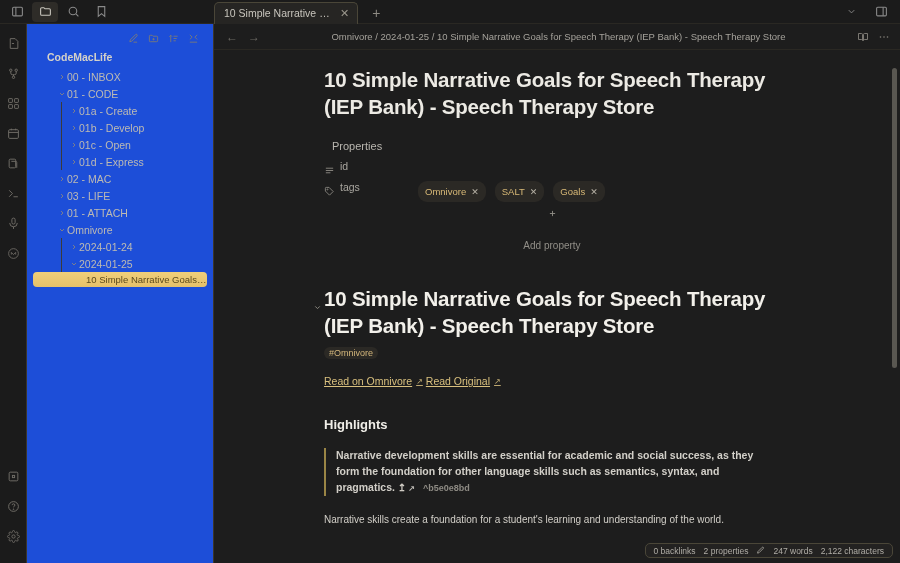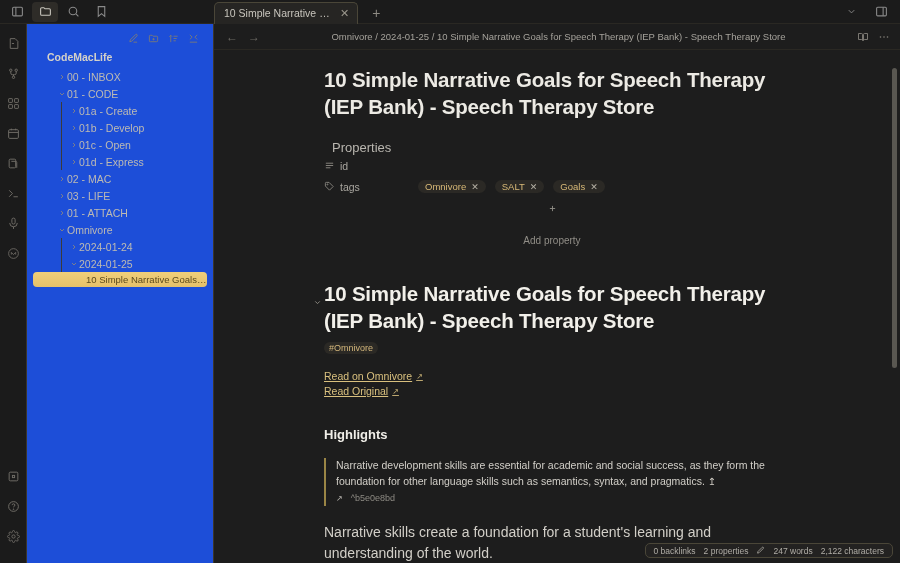--- a/index.html
+++ b/index.html
@@ -108,49 +108,50 @@
   .breadcrumb { flex: 1; text-align: center; font-size: 9.5px; color: #a5a29b; white-space: nowrap; overflow: hidden; text-overflow: ellipsis; padding: 0 14px; }
   .vh-right { display: flex; gap: 9px; color: #84817a; align-items: center; }
   .vh-right span { cursor: pointer; display: flex; }
 
   .content { flex: 1; overflow: hidden; position: relative; padding: 16px 0 0 0; }
   .doc { padding: 0 120px 0 110px; max-width: 100%; }
 
   .doc-title { font-size: 20.5px; font-weight: bold; color: #eceae4; line-height: 1.32; letter-spacing: -.2px; }
 
   .props { margin-top: 20px; }
-  .props-h { font-size: 13px; color: #b9b6af; margin-bottom: 0; padding-left: 8px; }
-  .prop-row { display: flex; align-items: center; height: 21px; font-size: 10.5px; }
+  .props-h { font-size: 11px; color: #b9b6af; margin-bottom: 8px; padding-left: 8px; }
+  .prop-row { display: flex; height: 21px; font-size: 10.5px; }
   .prop-icon { width: 16px; color: #8d8a83; display: flex; align-items: center; }
   .prop-key { width: 78px; color: #a9a69f; }
   .prop-val { color: #cfccc5; }
   .chips { display: flex; gap: 9px; }
   .chip {
     background: #2b2925; border-radius: 9px; padding: 1px 7px;
     font-size: 9.5px; color: #d8b977; display: flex; align-items: center; gap: 5px; cursor: pointer;
   }
   .chip-x { color: #b5b0a4; font-size: 9px; }
   .addprop { display: flex; align-items: center; gap: 20px; font-size: 10px; color: #918e87; margin-top: 7px; cursor: pointer; flex-direction: column; }
 
   .h1 { position: relative; margin-top: 34px; font-size: 20.5px; font-weight: bold; color: #f2f0ea; line-height: 1.32; letter-spacing: -.2px; }
   .fold { position: absolute; left: -11px; top: 6px; color: #8a8780; }
   .inline-tag { display: inline-block; background: #2b2925; color: #d3b67b; font-size: 9px; padding: 1px 5px; border-radius: 8px; margin-top: 8px; cursor: pointer; }
 
-  .links { margin-top: 15px; display: flex; flex-direction: column; gap: 3px; }
+  .links { margin-top: 15px; display: flex; flex-direction: row; gap: 3px; }
   .ext-link { font-size: 10.5px; color: #d9c07e; text-decoration: underline; cursor: pointer; display: inline-flex; align-items: center; gap: 4px; width: fit-content; }
   .ext-glyph { font-size: 8px; opacity: .85; }
 
   .h2 { margin-top: 30px; font-size: 13px; font-weight: bold; color: #f0eee8; }
 
   .quote {
     margin-top: 16px; border-left: 2px solid #9a8545;
     padding-left: 10px; font-size: 10.5px; line-height: 1.52; color: #d2cfc8;
     max-width: 448px;
-  }
-  .para { margin-top: 16px; font-size: 14px; line-height: 1.52; color: #d2cfc8; }
+    font-weight: bold;
+  }
+  .para { margin-top: 16px; font-size: 10px; line-height: 1.52; color: #d2cfc8; }
   .blockref { color: #8d8a83; font-size: 9px; margin-left: 8px; }
   .up-ico { color: #cfcbc3; font-size: 10px; }
 
   .scrollbar { position: absolute; right: 3px; top: 44px; width: 5px; height: 300px; background: #6e6b63; border-radius: 3px; opacity: .75; cursor: pointer; }
 
   .statusbar {
     position: absolute; right: 7px; bottom: 5px;
     background: #232221; border: 1px solid #4a4638; border-radius: 5px;
     height: 15px; display: flex; align-items: center; gap: 8px;
     padding: 0 8px; font-size: 8.5px; color: #b0ada6;

